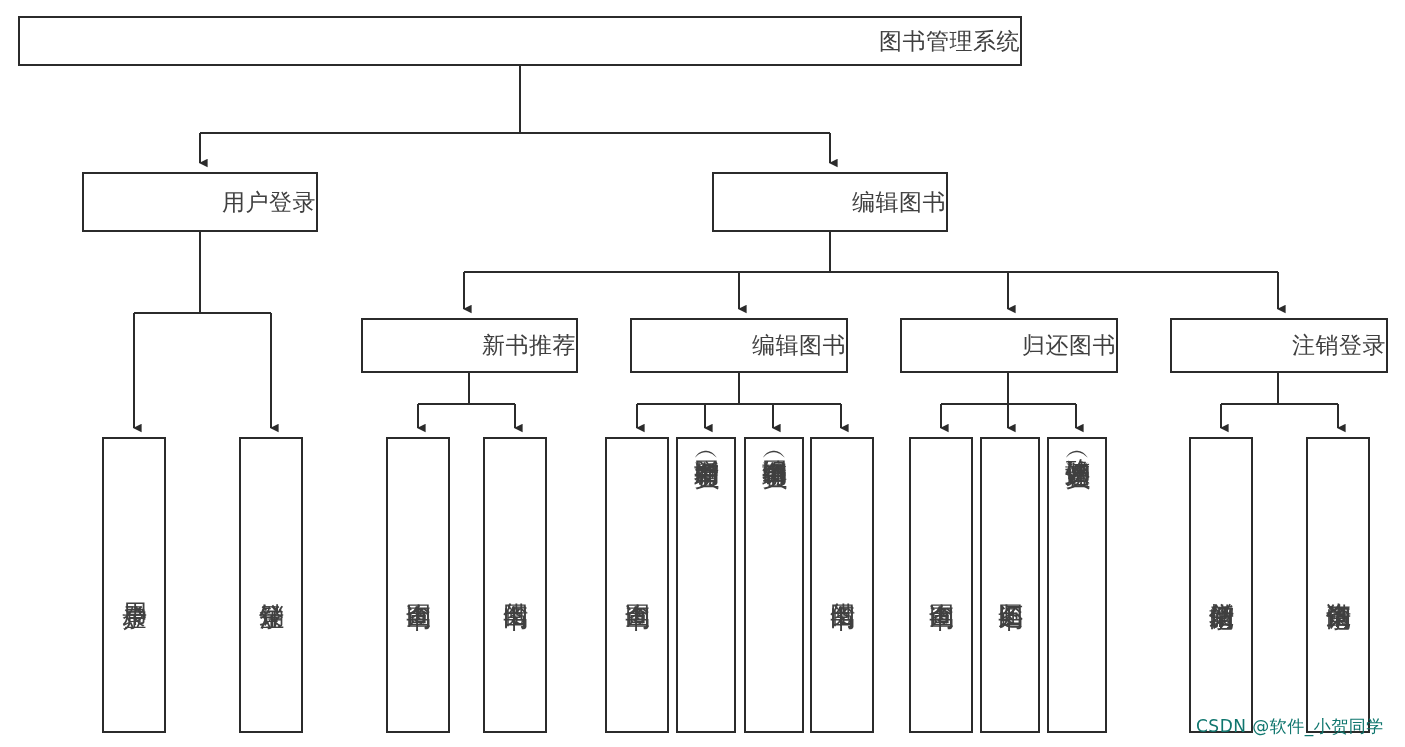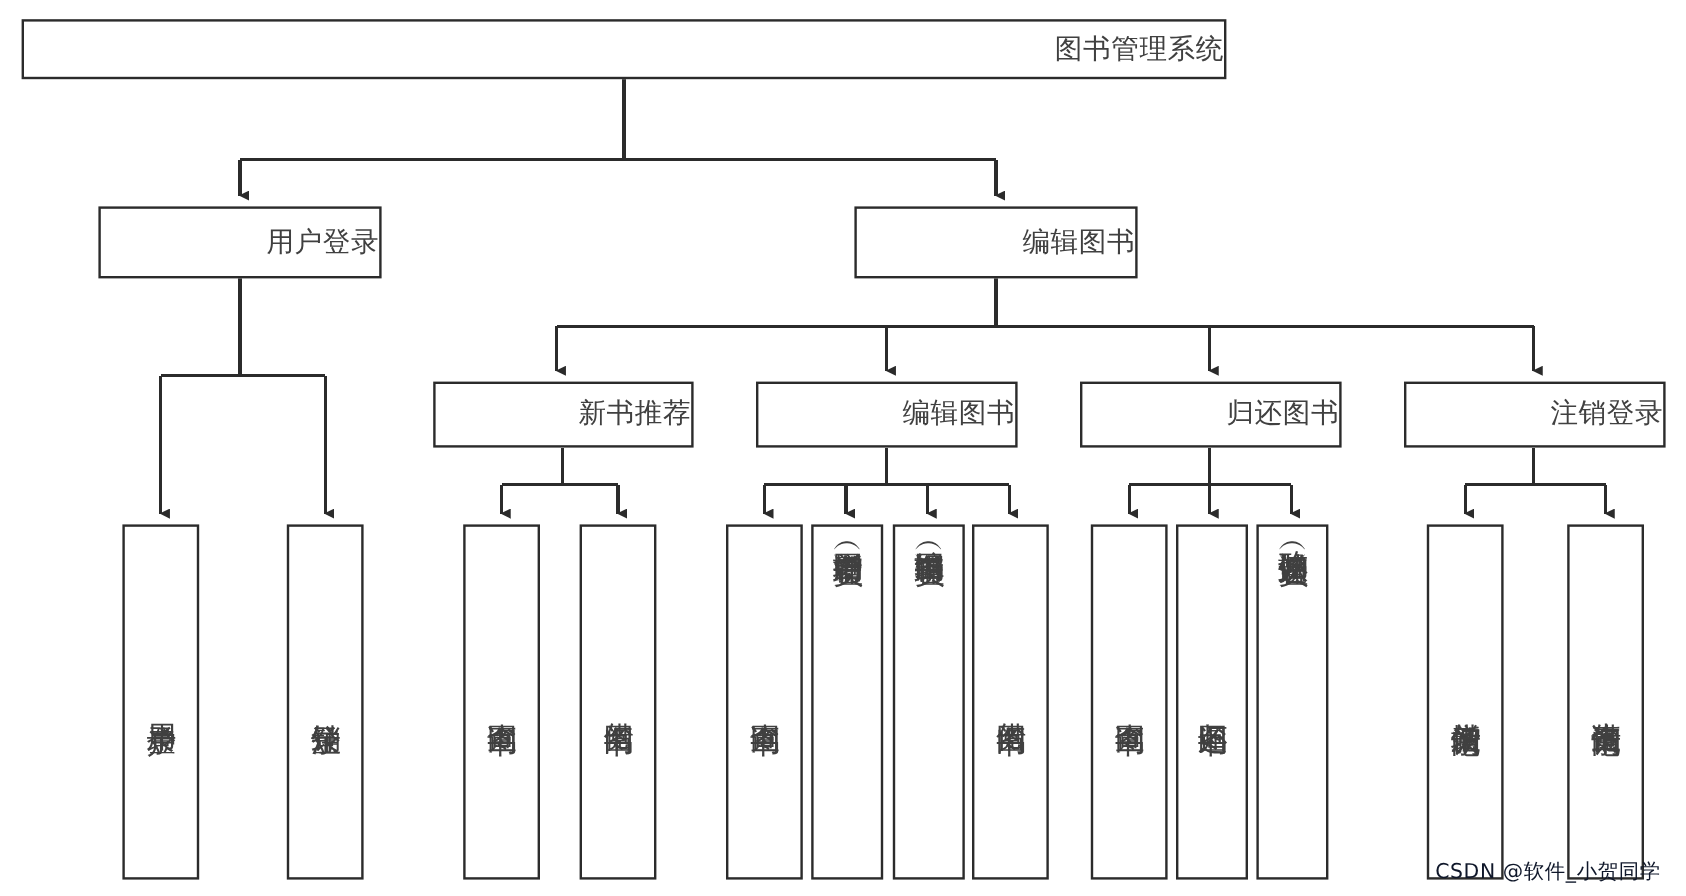--- a/index.html
+++ b/index.html
@@ -69,21 +69,21 @@
   }
   .node.v.align-top .label {
     align-self: flex-start;
   }
   .node.v.align-mid {
     align-items: center;
   }
   .watermark {
     position: absolute;
     font-size: 17px;
-    color: #0f172a;
+    color: #0f766e;
     white-space: nowrap;
     letter-spacing: 0.5px;
     user-select: none;
   }
 </style>
 </head>
 <body>
 
 <div id="diagram-root">
 

